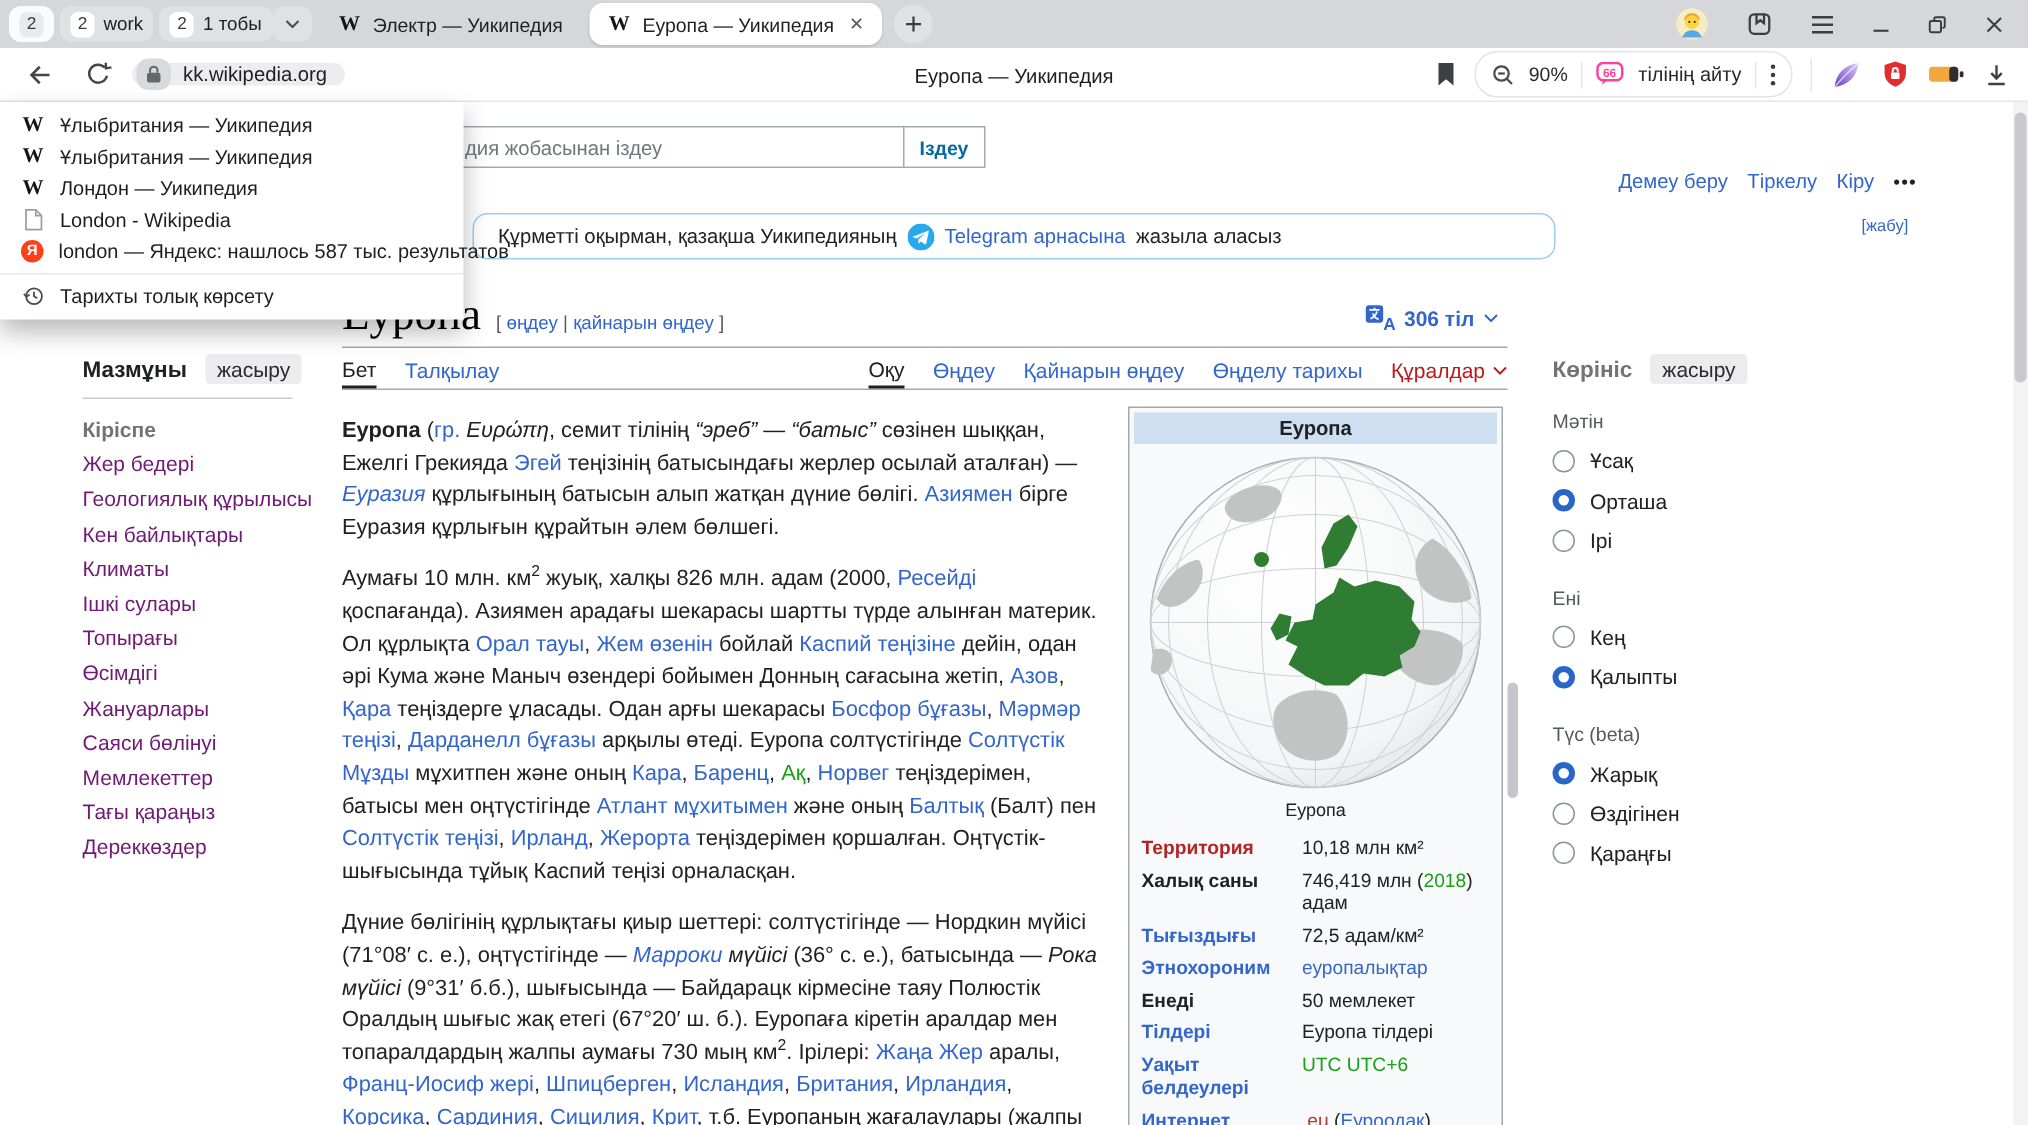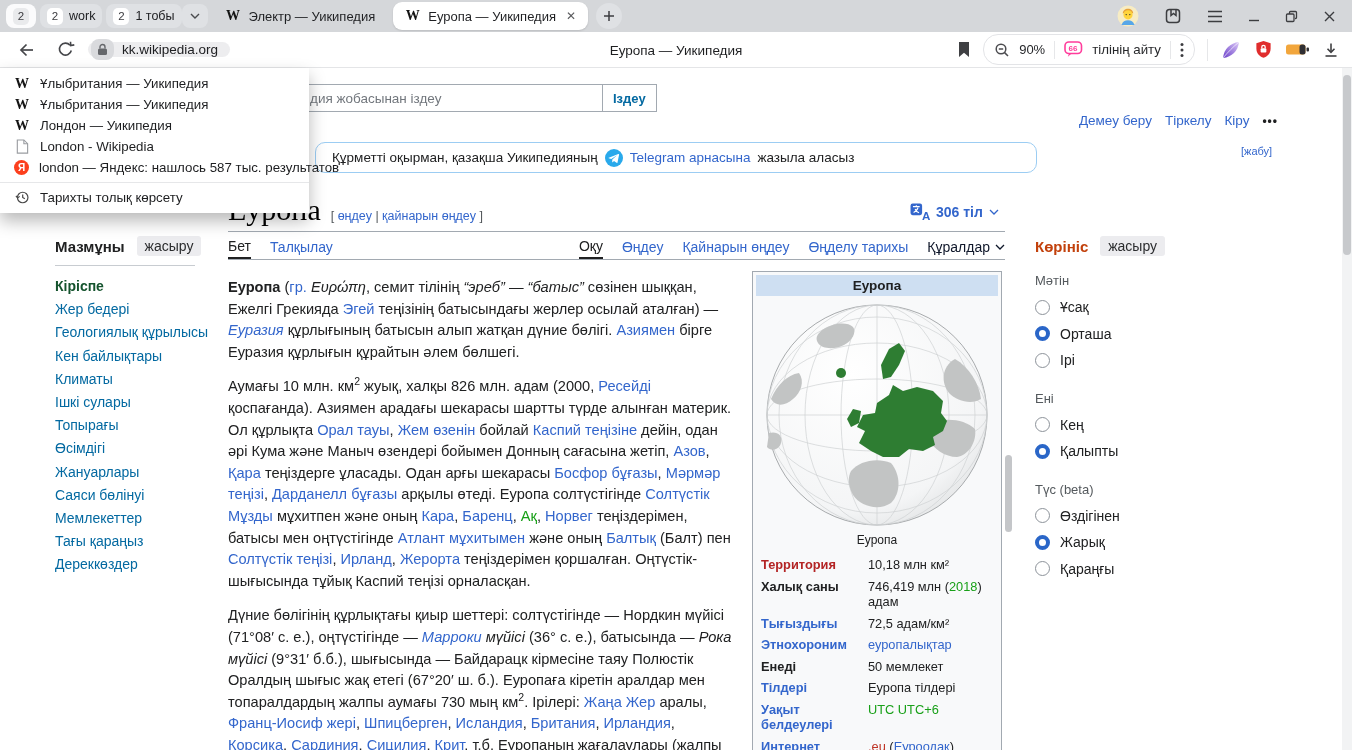--- a/index.html
+++ b/index.html
@@ -54,50 +54,50 @@
   .title-block h1{margin:0;font-family:"Liberation Serif","DejaVu Serif",serif;font-weight:400;font-size:30px;color:#000;}
   .edit-links{font-size:12.5px;color:#54595d;}
   .edit-links a{color:#3366cc;text-decoration:none;}
   .lang-block{position:absolute;left:910px;top:135px;display:flex;align-items:center;gap:6px;color:#3366cc;font-size:14px;}
   .lang-count{font-weight:700;}
   .title-rule{position:absolute;left:228px;top:163px;width:777px;height:1px;background:#a2a9b1;}
   .pagetabs{position:absolute;left:228px;top:166px;width:777px;height:25px;border-bottom:1px solid #a2a9b1;box-sizing:content-box;display:flex;justify-content:space-between;}
   .ptgroup{display:flex;gap:19px;}
   .ptab{height:25px;display:flex;align-items:center;gap:5px;font-size:14px;color:#3366cc;box-sizing:border-box;white-space:nowrap;}
   .ptab.active{color:#202122;border-bottom:2px solid #202122;}
-  .ptab.plain{color:#0f172a;}
+  .ptab.plain{color:#b91c1c;}
   
   .toc{position:absolute;left:55px;top:168px;width:170px;}
   .toc-header{display:flex;align-items:center;gap:12px;}
   .toc-title{font-weight:700;font-size:15px;color:#202122;}
   .chip{background:#ececef;border-radius:3px;padding:2px 8px;font-size:14px;color:#2b2c2e;}
   .toc-div{margin-top:9px;width:140px;height:1px;background:#c8ccd1;}
   .toc-list{margin-top:9px;}
-  .toc-item{line-height:23.2px;font-size:14px;color:#0369a1;white-space:nowrap;}
-  .toc-item.active{color:#14532d;font-weight:700;}
+  .toc-item{line-height:23.2px;font-size:14px;color:#701a75;white-space:nowrap;}
+  .toc-item.active{color:#737373;font-weight:700;}
   
   .article{position:absolute;left:228px;top:201px;width:509px;font-size:14.6px;line-height:21.6px;color:#202122;}
   .article p{margin:8px 0 13px;}
   .seg-l{color:#3366cc;} .seg-li{color:#3366cc;font-style:italic;}
   .seg-i{font-style:italic;} .seg-b{font-weight:700;}
   .seg-g{color:#18a018;} .seg-r{color:#bf3426;}
   sup{font-size:10.5px;line-height:0;}
   
   .infobox{position:absolute;left:752px;top:203px;width:250px;bottom:-2px;border:1px solid #a2a9b1;background:#f8f9fa;box-sizing:border-box;padding:3px;overflow:hidden;font-size:12.8px;}
   .ib-header{background:#cedff2;font-weight:700;text-align:center;padding:3px 0;font-size:13.5px;color:#202122;}
   .ib-imgwrap{display:flex;justify-content:center;padding:5px 0 2px;background:#f8f9fa;}
   .ib-caption{text-align:center;font-size:12px;padding:2px 0 7px;color:#202122;}
   .ib-table{width:100%;border-spacing:0;}
   .ib-table td{padding:3px 2px 3px 5px;vertical-align:top;line-height:15.5px;}
   td.ib-label{width:100px;font-weight:700;}
   .ls-red{color:#b32424;} .ls-link{color:#3366cc;} .ls-bold{color:#202122;}
   
   .appearance{position:absolute;left:1035px;top:168px;width:155px;}
   .ap-header{display:flex;align-items:center;gap:12px;}
-  .ap-title{font-weight:700;font-size:15px;color:#c2410c;}
+  .ap-title{font-weight:700;font-size:15px;color:#737373;}
   .ap-sec{margin:17px 0 6px;color:#54595d;font-size:13px;}
   .ap-opt{display:flex;align-items:center;gap:10px;height:26.5px;font-size:14px;color:#202122;}
   .radio{width:15px;height:15px;border-radius:50%;border:1.6px solid #8d939a;box-sizing:border-box;background:#fff;flex:0 0 auto;}
   .radio.sel{border:4.6px solid #2a66c8;}
   
   .content-scroll-thumb{position:absolute;left:1005px;top:387px;width:7px;height:77px;background:#c4c6c9;border-radius:4px;}
   .win-scrollbar{position:absolute;right:0;top:0;bottom:0;width:10px;background:#f2f3f4;}
   .win-scroll-thumb{position:absolute;left:1px;right:1px;top:7px;height:180px;background:#c7c9cc;border-radius:4px;}
 </style>
 </head>
@@ -486,26 +486,26 @@
           <div class="ap-opt">
             <span class="radio"></span>
             <span>Кең</span>
           </div>
           <div class="ap-opt">
             <span class="radio sel"></span>
             <span>Қалыпты</span>
           </div>
           <div class="ap-sec">Түс (beta)</div>
           <div class="ap-opt">
+            <span class="radio sel"></span>
+            <span>Жарық</span>
+          </div>
+          <div class="ap-opt">
             <span class="radio"></span>
             <span>Өздігінен</span>
-          </div>
-          <div class="ap-opt">
-            <span class="radio sel"></span>
-            <span>Жарық</span>
           </div>
           <div class="ap-opt">
             <span class="radio"></span>
             <span>Қараңғы</span>
           </div>
         </div>
     </div>
 
     <div class="content-scroll-thumb"></div>
     <div class="win-scrollbar">

